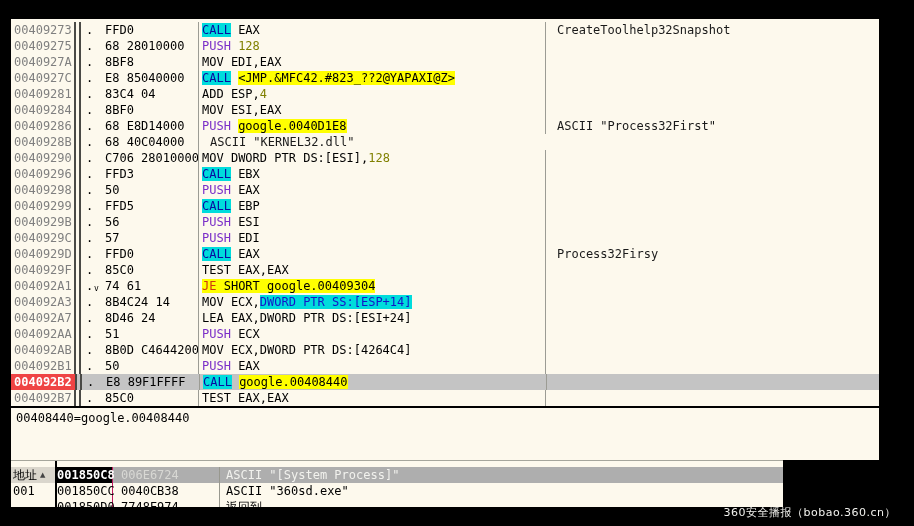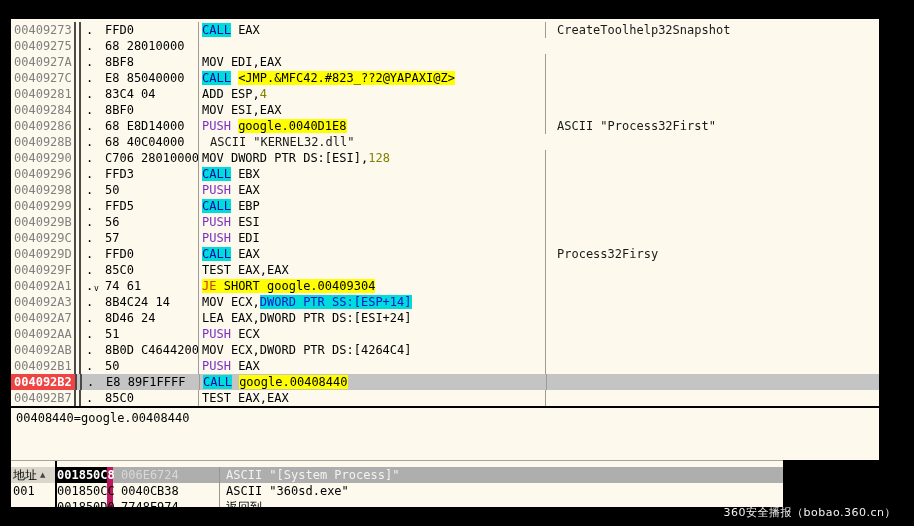--- a/index.html
+++ b/index.html
@@ -29,38 +29,38 @@
   .info{left:11px;top:408px;width:868px;height:52px;padding:3px 0 0 5px;box-sizing:border-box;}
   .dump{left:11px;top:460px;width:772px;height:47px;overflow:hidden;border-top:1px solid #A6A69C;box-sizing:border-box;}
   .dump-rows{position:absolute;left:46px;top:6px;right:0;}
   .dump-left{position:absolute;left:0;top:6px;width:44px;}
   .dump-vline{position:absolute;left:44px;top:0;width:2px;height:47px;background:#000;}
   .lrow{height:16px;line-height:16px;padding-left:2px;white-space:pre;overflow:hidden;}
   .lrow.hdr{background:#DAD6CC;font-family:"DejaVu Sans",sans-serif;}
   .lrow .arrow{font-size:7px;color:#444;vertical-align:2px;margin-left:3px;}
   .xrow{display:flex;height:16px;line-height:16px;white-space:pre;}
   .xrow.sel{background:#AEAEAE;}
-  .x-addr{display:inline-block;width:56px;flex:none;padding-left:0;border-right:6px solid #be185d;box-sizing:border-box;}
+  .x-addr{display:inline-block;width:56px;flex:none;padding-left:0;border-right:1px solid #be185d;box-sizing:border-box;}
   .xrow.sel .x-addr{background:#000;color:#FFF;font-weight:bold;}
   .x-val{display:inline-block;width:107px;flex:none;padding-left:8px;border-right:1px solid #98988E;box-sizing:border-box;}
   .xrow.sel .x-val{color:#D8D8D4;}
   .x-asc{flex:1;padding-left:6px;overflow:hidden;font-family:"DejaVu Sans Mono","DejaVu Sans",monospace;}
   .xrow.sel .x-asc{color:#F2F2EE;}
   .bottombar{position:absolute;left:0;top:507px;width:914px;height:19px;background:#000;}
   .watermark{position:absolute;right:18px;top:503px;height:20px;line-height:20px;font-size:11px;
              color:#F2F2EE;font-family:"DejaVu Sans",sans-serif;letter-spacing:.5px;z-index:5;}
 </style>
 </head>
 <body>
 
 <div class="screen">
 
   <div class="pane disasm" id="disasm">
       <div class="drow"><span class="c-addr">00409273</span><span class="c-div2"></span><span class="c-op"><span class="dot">.</span><span class="bytes">FFD0</span></span><span class="c-ins"><span class="seg call">CALL</span><span class="seg "> EAX</span></span><span class="c-com">CreateToolhelp32Snapshot</span></div>
-      <div class="drow"><span class="c-addr">00409275</span><span class="c-div2"></span><span class="c-op"><span class="dot">.</span><span class="bytes">68 28010000</span></span><span class="c-com"></span></div>
+      <div class="drow"><span class="c-addr">00409275</span><span class="c-div2"></span><span class="c-op"><span class="dot">.</span><span class="bytes">68 28010000</span></span><span class="c-ins"><span class="seg push">PUSH</span><span class="seg "> </span><span class="seg num">128</span></span><span class="c-com"></span></div>
       <div class="drow"><span class="c-addr">0040927A</span><span class="c-div2"></span><span class="c-op"><span class="dot">.</span><span class="bytes">8BF8</span></span><span class="c-ins"><span class="seg ">MOV EDI,EAX</span></span><span class="c-com"></span></div>
       <div class="drow"><span class="c-addr">0040927C</span><span class="c-div2"></span><span class="c-op"><span class="dot">.</span><span class="bytes">E8 85040000</span></span><span class="c-ins"><span class="seg call">CALL</span><span class="seg "> </span><span class="seg yel">&lt;JMP.&amp;MFC42.#823_??2@YAPAXI@Z&gt;</span></span><span class="c-com"></span></div>
       <div class="drow"><span class="c-addr">00409281</span><span class="c-div2"></span><span class="c-op"><span class="dot">.</span><span class="bytes">83C4 04</span></span><span class="c-ins"><span class="seg ">ADD ESP,</span><span class="seg num">4</span></span><span class="c-com"></span></div>
       <div class="drow"><span class="c-addr">00409284</span><span class="c-div2"></span><span class="c-op"><span class="dot">.</span><span class="bytes">8BF0</span></span><span class="c-ins"><span class="seg ">MOV ESI,EAX</span></span><span class="c-com"></span></div>
       <div class="drow"><span class="c-addr">00409286</span><span class="c-div2"></span><span class="c-op"><span class="dot">.</span><span class="bytes">68 E8D14000</span></span><span class="c-ins"><span class="seg push">PUSH</span><span class="seg "> </span><span class="seg yel">google.0040D1E8</span></span><span class="c-com">ASCII "Process32First"</span></div>
       <div class="drow"><span class="c-addr">0040928B</span><span class="c-div2"></span><span class="c-op"><span class="dot">.</span><span class="bytes">68 40C04000</span></span><span class="c-com">ASCII "KERNEL32.dll"</span></div>
       <div class="drow"><span class="c-addr">00409290</span><span class="c-div2"></span><span class="c-op"><span class="dot">.</span><span class="bytes">C706 28010000</span></span><span class="c-ins"><span class="seg ">MOV </span><span class="seg mem">DWORD PTR DS:[ESI]</span><span class="seg ">,</span><span class="seg num">128</span></span><span class="c-com"></span></div>
       <div class="drow"><span class="c-addr">00409296</span><span class="c-div2"></span><span class="c-op"><span class="dot">.</span><span class="bytes">FFD3</span></span><span class="c-ins"><span class="seg call">CALL</span><span class="seg "> EBX</span></span><span class="c-com"></span></div>
       <div class="drow"><span class="c-addr">00409298</span><span class="c-div2"></span><span class="c-op"><span class="dot">.</span><span class="bytes">50</span></span><span class="c-ins"><span class="seg push">PUSH</span><span class="seg "> EAX</span></span><span class="c-com"></span></div>
       <div class="drow"><span class="c-addr">00409299</span><span class="c-div2"></span><span class="c-op"><span class="dot">.</span><span class="bytes">FFD5</span></span><span class="c-ins"><span class="seg call">CALL</span><span class="seg "> EBP</span></span><span class="c-com"></span></div>

